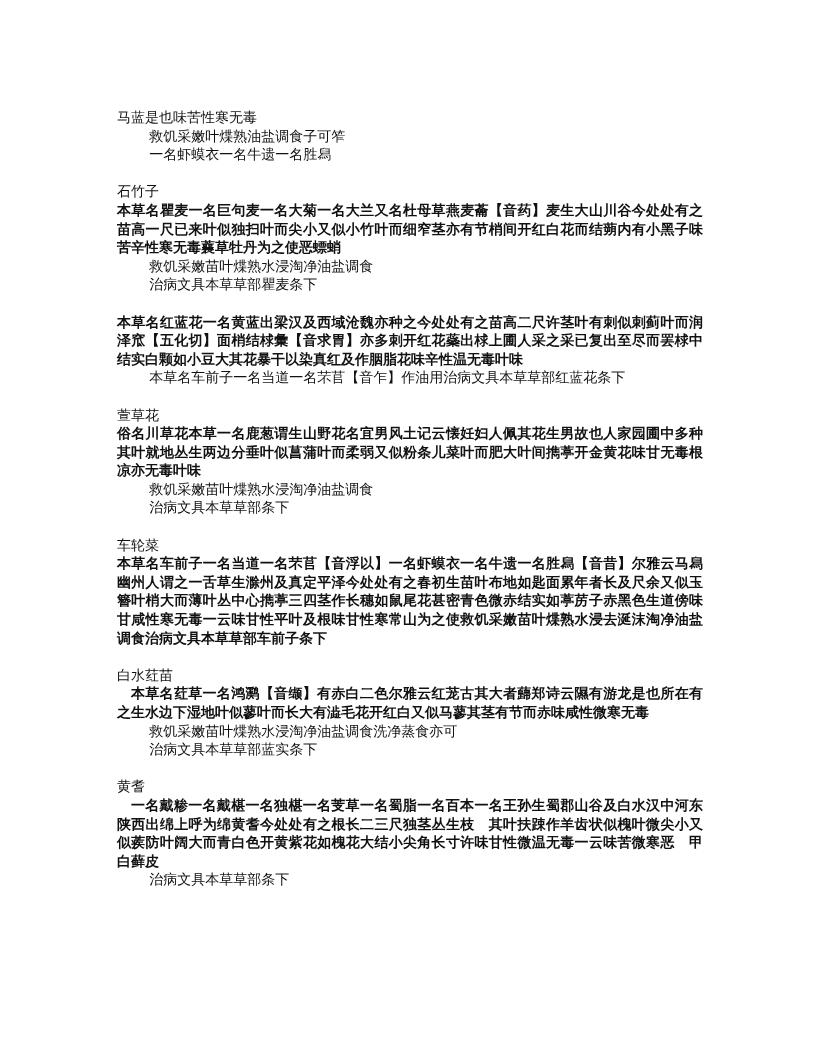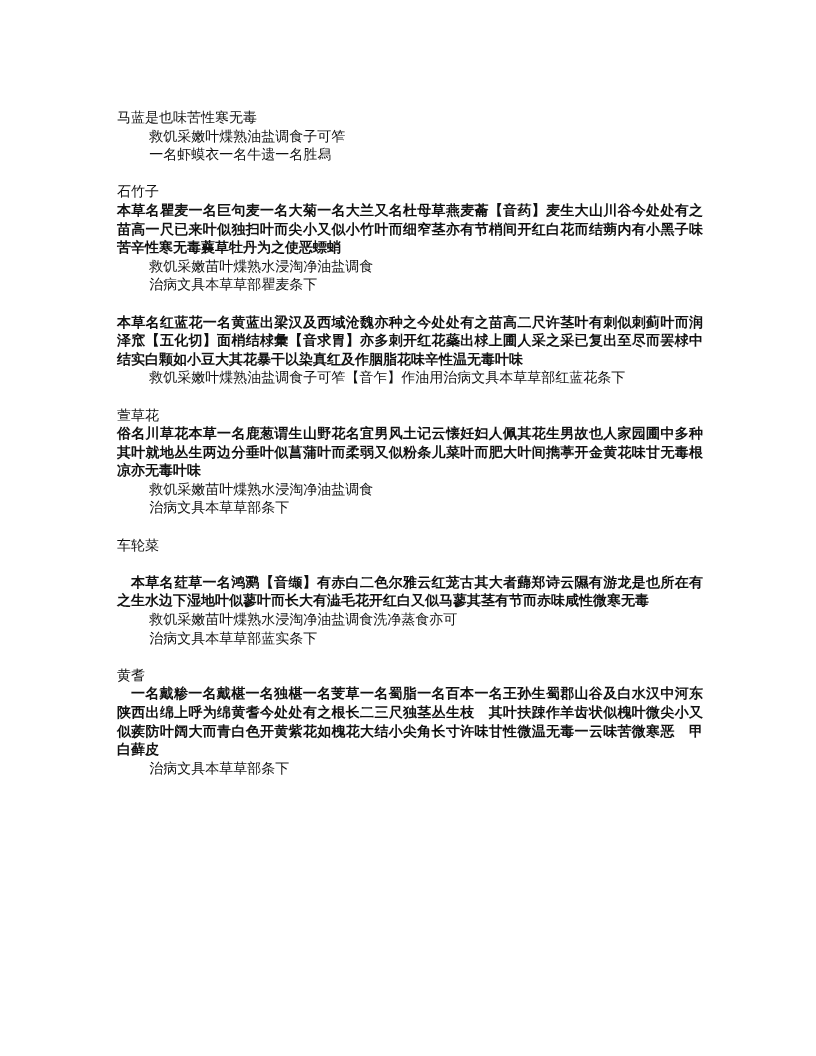--- a/index.html
+++ b/index.html
@@ -33,35 +33,37 @@
 
   <div class="entry">
     <span class="entry-title">石竹子</span>
     <span class="para">本草名瞿麦一名巨句麦一名大菊一名大兰又名杜母草燕麦蘥【音药】麦生大山川谷今处处有之苗高一尺已来叶似独扫叶而尖小又似小竹叶而细窄茎亦有节梢间开红白花而结蒴内有小黑子味苦辛性寒无毒蘘草牡丹为之使恶螵蛸</span>
     <span class="sub">救饥采嫩苗叶煠熟水浸淘净油盐调食</span>
     <span class="sub">治病文具本草草部瞿麦条下</span>
   </div>
 
   <div class="entry">
     <span class="para">本草名红蓝花一名黄蓝出梁汉及西域沧魏亦种之今处处有之苗高二尺许茎叶有刺似刺蓟叶而润泽窊【五化切】面梢结梂彙【音求胃】亦多刺开红花蘂出梂上圃人采之采已复出至尽而罢梂中结实白颗如小豆大其花暴干以染真红及作胭脂花味辛性温无毒叶味</span>
-    <span class="sub">救饥采嫩叶煠熟油盐调食子可笮【音乍】作油用治病文具本草草部红蓝花条下</span>
+    <span class="sub">本草名车前子一名当道一名芣苢【音乍】作油用治病文具本草草部红蓝花条下</span>
   </div>
 
   <div class="entry">
     <span class="entry-title">萱草花</span>
     <span class="para">俗名川草花本草一名鹿葱谓生山野花名宜男风土记云懐妊妇人佩其花生男故也人家园圃中多种其叶就地丛生两边分垂叶似菖蒲叶而柔弱又似粉条儿菜叶而肥大叶间擕葶开金黄花味甘无毒根凉亦无毒叶味</span>
     <span class="sub">救饥采嫩苗叶煠熟水浸淘净油盐调食</span>
     <span class="sub">治病文具本草草部条下</span>
   </div>
 
   <div class="entry">
     <span class="entry-title">车轮菜</span>
+    <span class="para">本草名车前子一名当道一名芣苢【音浮以】一名虾蟆衣一名牛遗一名胜舄【音昔】尔雅云马舄幽州人谓之一舌草生滁州及真定平泽今处处有之春初生苗叶布地如匙面累年者长及尺余又似玉簪叶梢大而薄叶丛中心擕葶三四茎作长穗如鼠尾花甚密青色微赤结实如葶苈子赤黑色生道傍味甘咸性寒无毒一云味甘性平叶及根味甘性寒常山为之使救饥采嫩苗叶煠熟水浸去涎沫淘净油盐调食治病文具本草草部车前子条下</span>
   </div>
 
   <div class="entry">
+    <span class="entry-title">白水荭苗</span>
     <span class="para indent-small">本草名荭草一名鸿㶉【音缬】有赤白二色尔雅云红茏古其大者蘬郑诗云隰有游龙是也所在有之生水边下湿地叶似蓼叶而长大有澁毛花开红白又似马蓼其茎有节而赤味咸性微寒无毒</span>
     <span class="sub">救饥采嫩苗叶煠熟水浸淘净油盐调食洗净蒸食亦可</span>
     <span class="sub">治病文具本草草部蓝实条下</span>
   </div>
 
   <div class="entry">
     <span class="entry-title">黄耆</span>
     <span class="para indent-small">一名戴糁一名戴椹一名独椹一名芰草一名蜀脂一名百本一名王孙生蜀郡山谷及白水汉中河东陕西出绵上呼为绵黄耆今处处有之根长二三尺独茎丛生枝　其叶扶踈作羊齿状似槐叶微尖小又似蒺防叶阔大而青白色开黄紫花如槐花大结小尖角长寸许味甘性微温无毒一云味苦微寒恶　甲白藓皮</span>
     <span class="sub">治病文具本草草部条下</span>
   </div>

